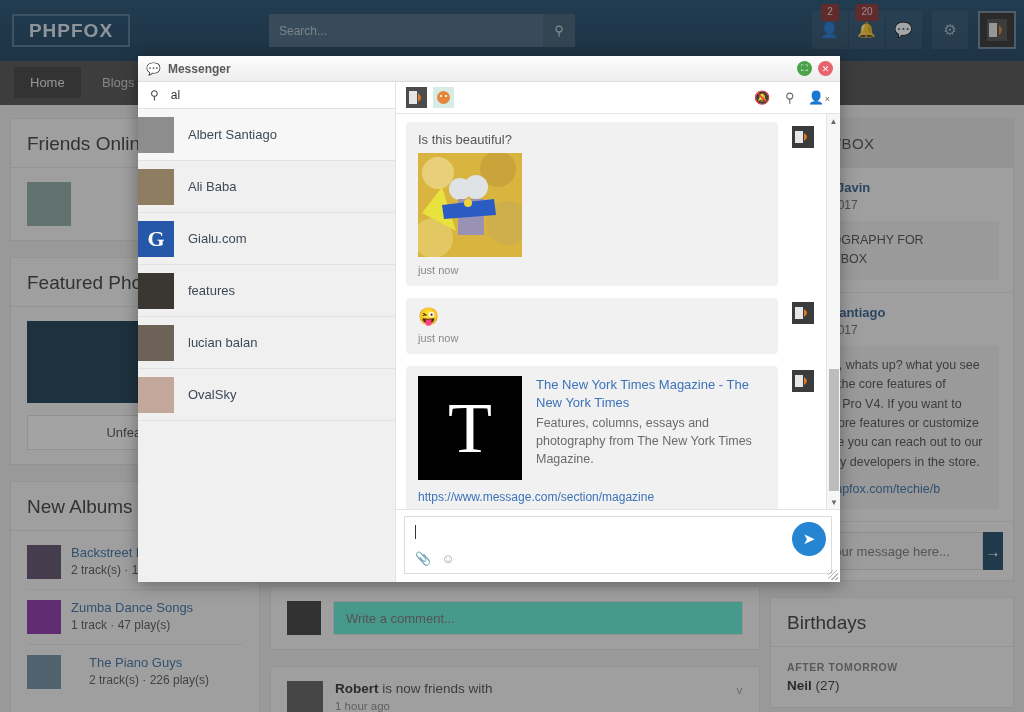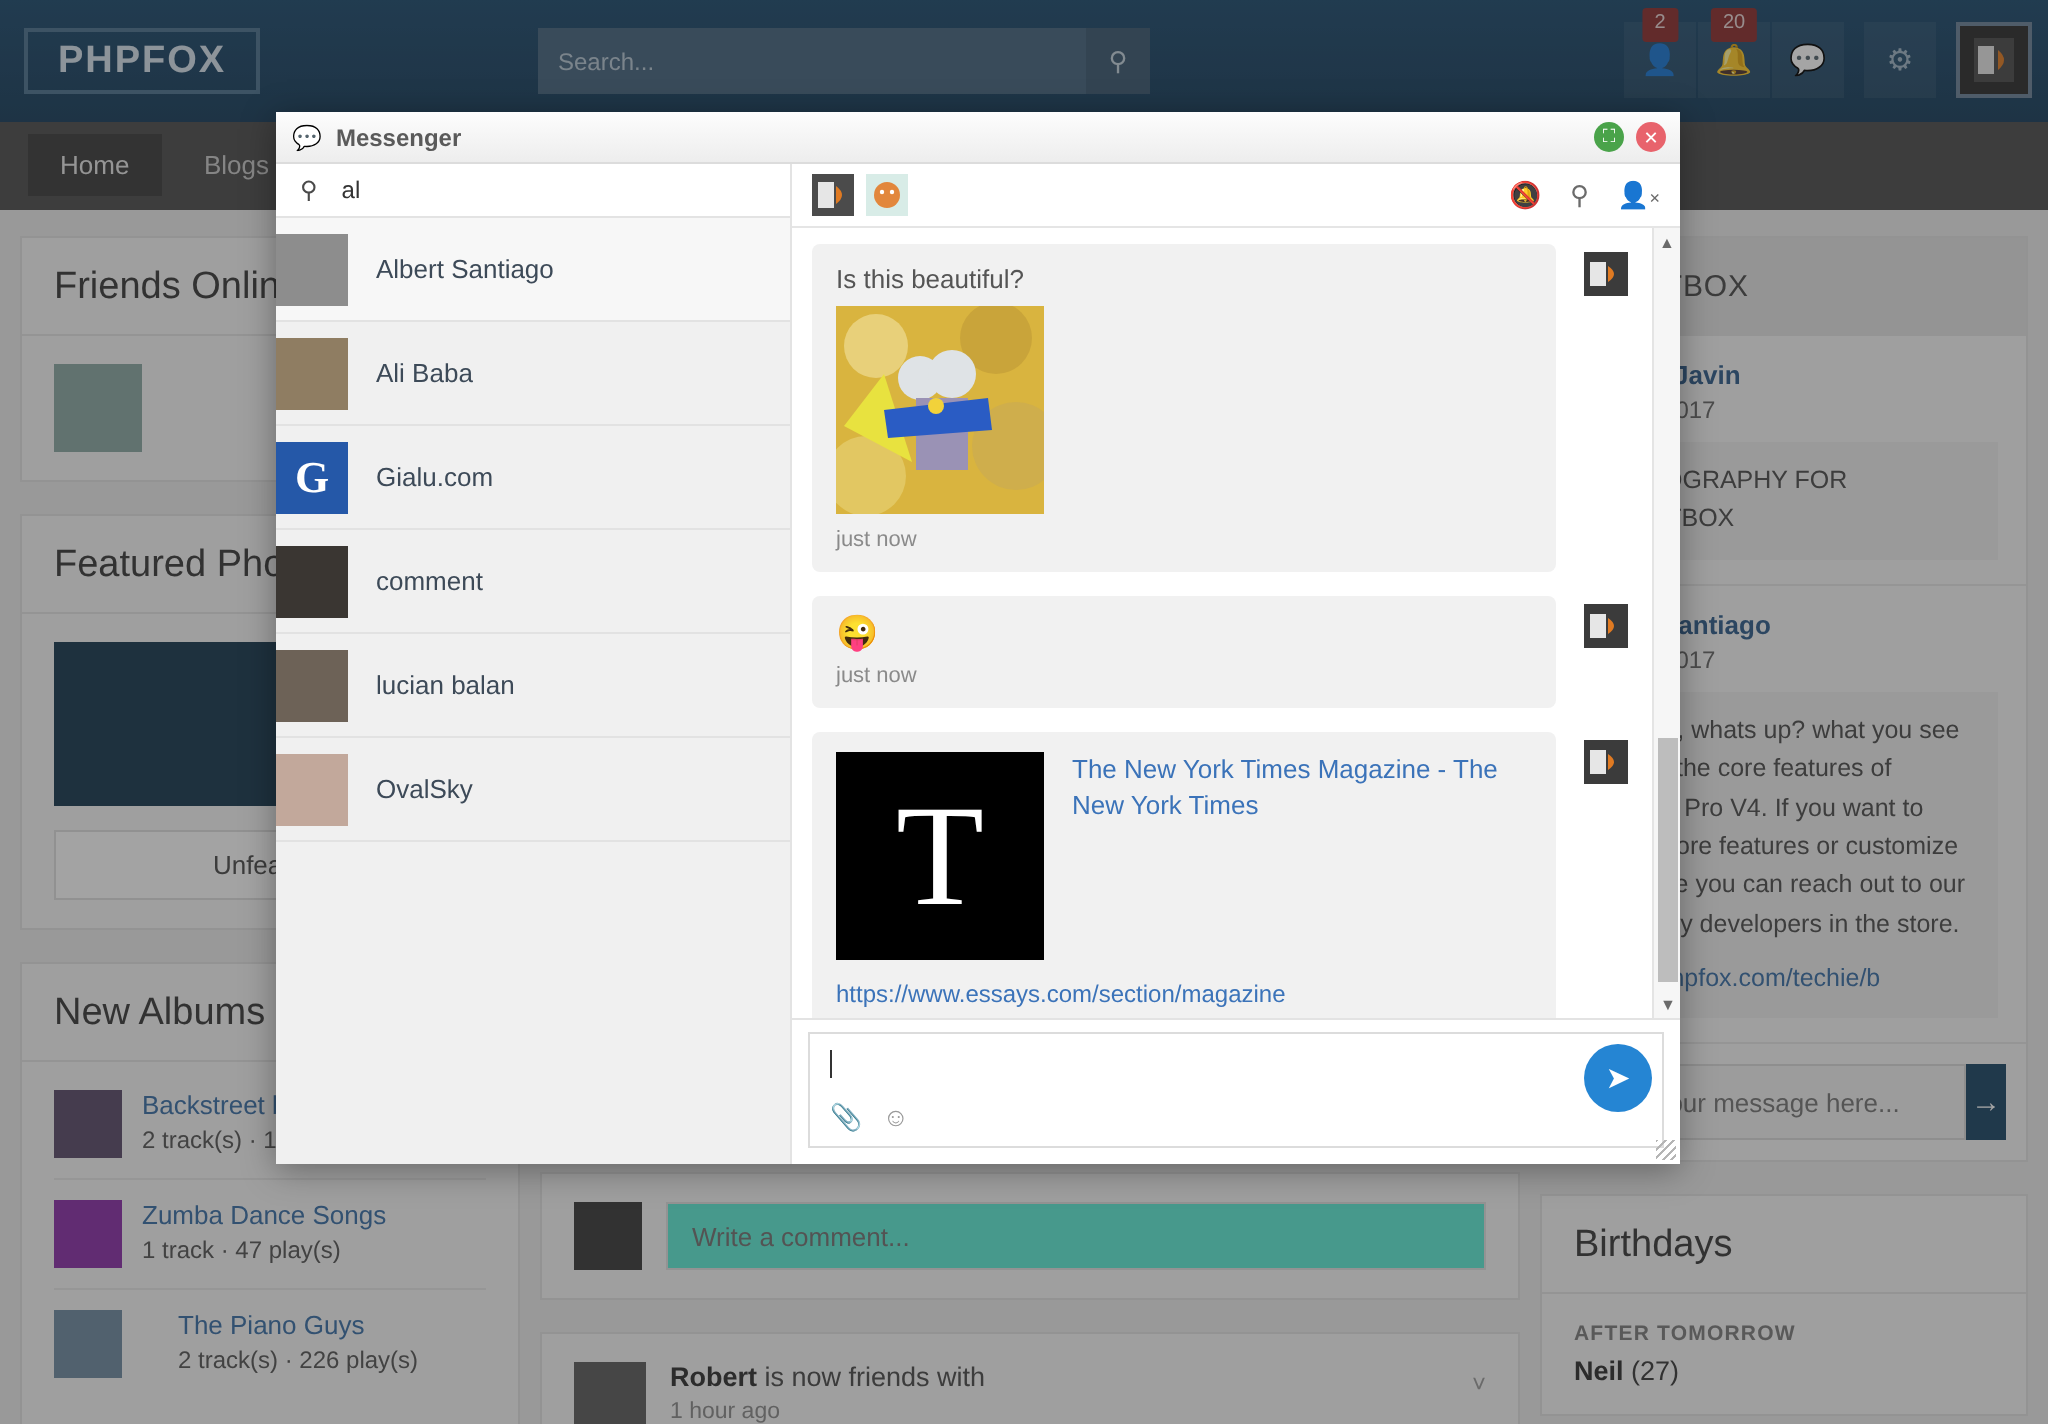--- a/index.html
+++ b/index.html
@@ -414,21 +414,21 @@
         <div class="fr">
           <div class="fr-av" style="background:#8f7d62"></div>
           <div class="fr-nm">Ali Baba</div>
         </div>
         <div class="fr">
           <div class="fr-av" style="background:#2558a8;color:#fff;font-size:22px;font-weight:bold;display:flex;align-items:center;justify-content:center;font-family:'Liberation Serif',serif">G</div>
           <div class="fr-nm">Gialu.com</div>
         </div>
         <div class="fr">
           <div class="fr-av" style="background:#3a3632"></div>
-          <div class="fr-nm">comment</div>
+          <div class="fr-nm">features</div>
         </div>
         <div class="fr">
           <div class="fr-av" style="background:#6d6257"></div>
           <div class="fr-nm">lucian balan</div>
         </div>
         <div class="fr">
           <div class="fr-av" style="background:#c2a89b"></div>
           <div class="fr-nm">OvalSky</div>
         </div>
       </div>
@@ -506,23 +506,24 @@
           </div>
 
           <div class="msg">
             <div class="bub">
               <div class="lnkcard">
                 <div class="lnkimg">
                   <span style="color:#fff;font-family:'Liberation Serif',serif;font-size:72px;line-height:1">T</span>
                 </div>
                 <div>
                   <div class="lnk-t">The New York Times Magazine - The New York Times</div>
+                  <div class="lnk-d">Features, columns, essays and photography from The New York Times Magazine.</div>
                 </div>
               </div>
-              <div class="lnk-u">https://www.essays.com/section/magazine</div>
+              <div class="lnk-u">https://www.message.com/section/magazine</div>
 
             </div>
             <div class="msg-av">
               <svg width="22" height="22" viewBox="0 0 22 22">
                   <rect width="22" height="22" fill="#3b3b3b"></rect>
                   <rect x="3" y="5" width="8" height="12" fill="#e6e6e6"></rect>
                   <path d="M12 7 q6 4 0 8 z" fill="#e07a22"></path>
                 </svg>
             </div>
           </div>

